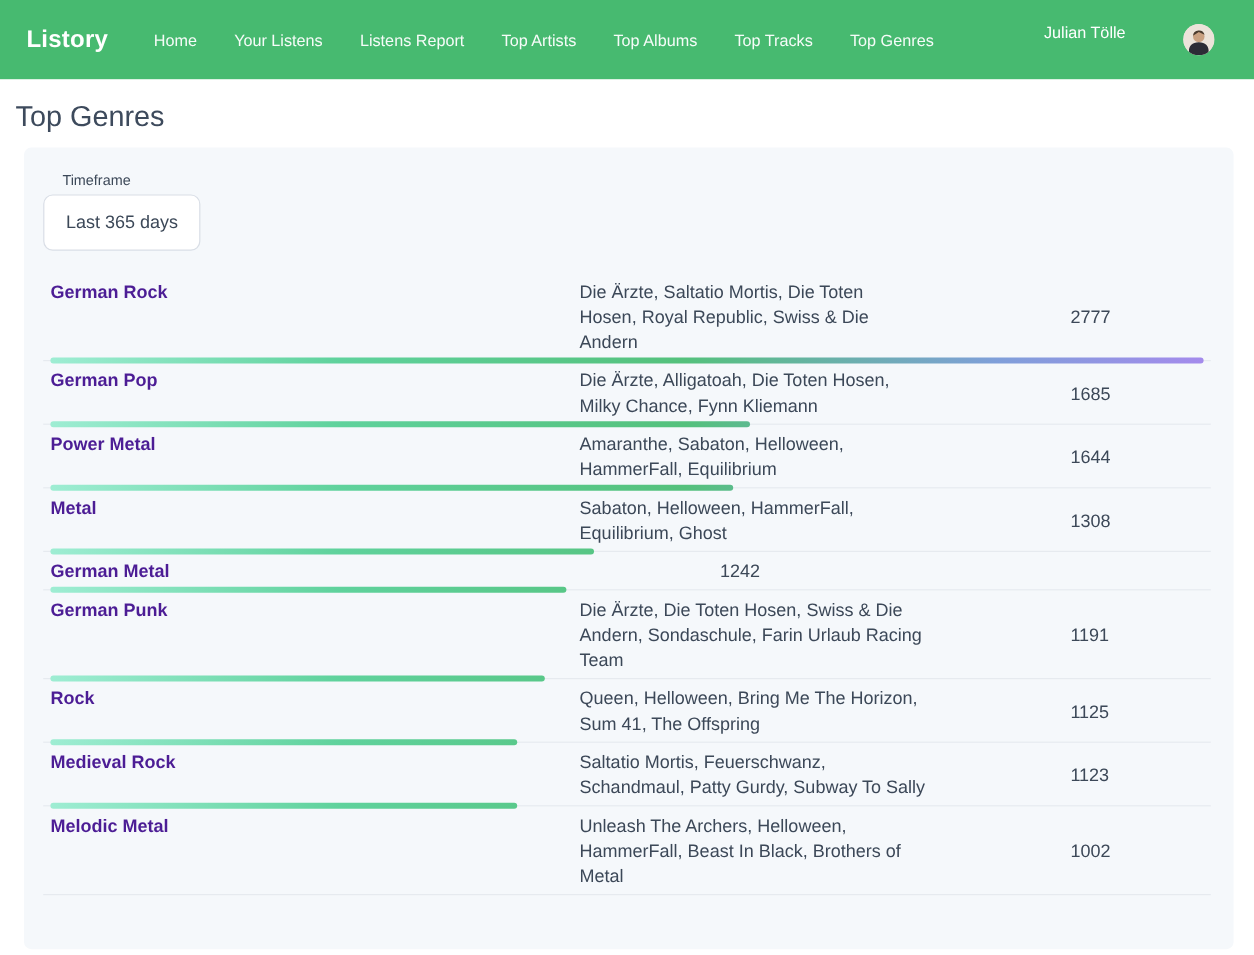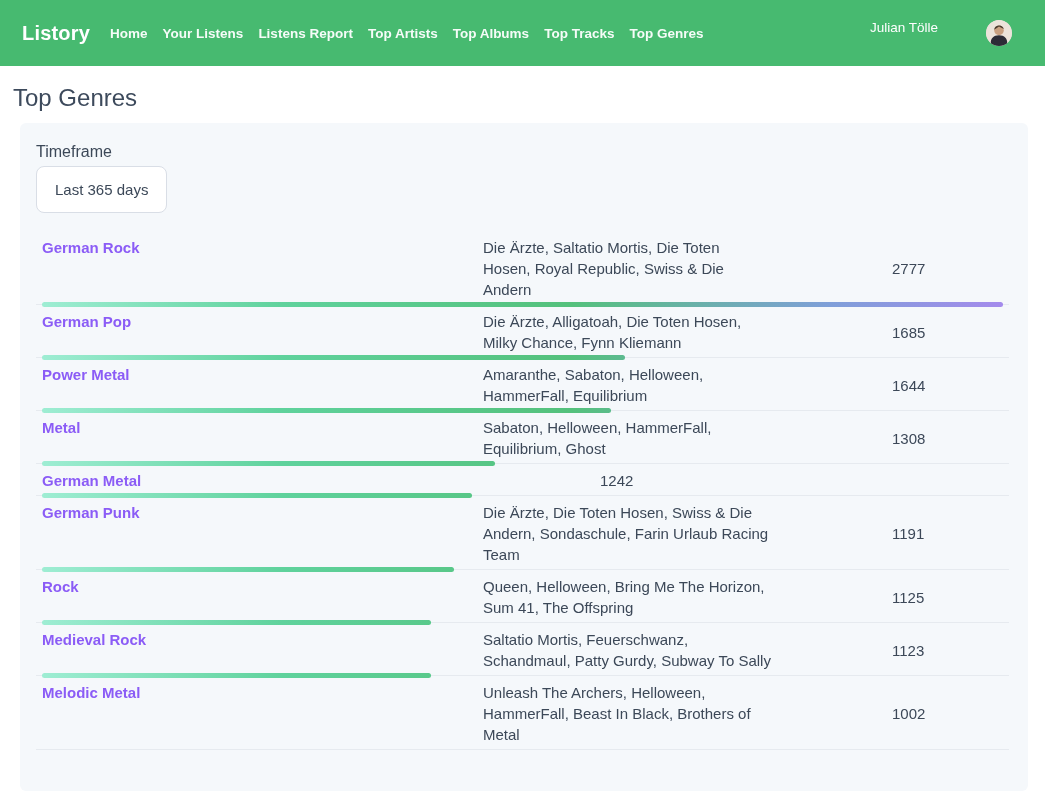--- a/index.html
+++ b/index.html
@@ -14,21 +14,21 @@
   
   .appbar {
     height: 66px; background: #47ba70;
     display: flex; align-items: center;
     padding: 0 33px 0 22px;
   }
   .brand {
     font-size: 20px; font-weight: bold; color: #ffffff;
     letter-spacing: .2px; cursor: pointer;
   }
-  .nav { display: flex; gap: 15px; margin-left: 20px; flex: 1 1 auto; font-weight: bold; }
+  .nav { display: flex; gap: 31px; margin-left: 38px; flex: 1 1 auto; }
   .nav-item {
     color: rgba(255,255,255,.95); font-size: 13.5px;
     text-decoration: none; cursor: pointer; white-space: nowrap;
   }
   .user { display: flex; align-items: flex-start; gap: 48px; }
   .user-name { color: #ffffff; font-size: 13.5px; }
   .avatar {
     width: 26px; height: 26px; border-radius: 50%;
     overflow: hidden; background: #ece3da; cursor: pointer; flex: 0 0 auto;
   }
@@ -37,36 +37,36 @@
   
   .page-title {
     margin: 18px 0 0 13px; font-size: 24px; font-weight: 500;
     color: #3d4a5c;
   }
   .card {
     margin: 11px 17px 0 20px; width: 1008px; height: 668px;
     background: #f5f8fb; border-radius: 6px;
     padding: 20px 19px 0 16px;
   }
-  .tf-label { font-size: 16px; color: #3c4858; margin: 0 0 5px 0; }
+  .tf-label { font-size: 12px; color: #3c4858; margin: 0 0 5px 16px; }
   .tf-btn {
     display: inline-block; height: 47px; padding: 0 18px;
     background: #ffffff; border: 1px solid #d9dee6; border-radius: 8px;
     font-family: inherit; font-size: 15px; color: #3c4858; cursor: pointer;
   }
 
   
   .gtable { margin-top: 18px; }
   .grow {
     position: relative;
     display: grid; grid-template-columns: 441px 292px 1fr;
     padding: 6px 0 4px 6px;
     border-bottom: 1px solid #e6eaef;
   }
-  .gname  { font-size: 15px; font-weight: bold; color: #8b5cf6; line-height: 21px; }
+  .gname  { font-size: 15px; font-weight: bold; color: #4c1d95; line-height: 21px; }
   .gartists { font-size: 15px; color: #3c4858; line-height: 21px; padding-right: 4px; }
   .gcount { font-size: 15px; color: #3c4858; align-self: center; padding-left: 117px; }
   .gtrack { position: absolute; left: 6px; right: 6px; bottom: -3px; height: 5px; }
   .gfill {
     height: 5px; border-radius: 2.5px;
     background-repeat: no-repeat; background-position: left center;
   }
 </style>
 </head>
 <body>

